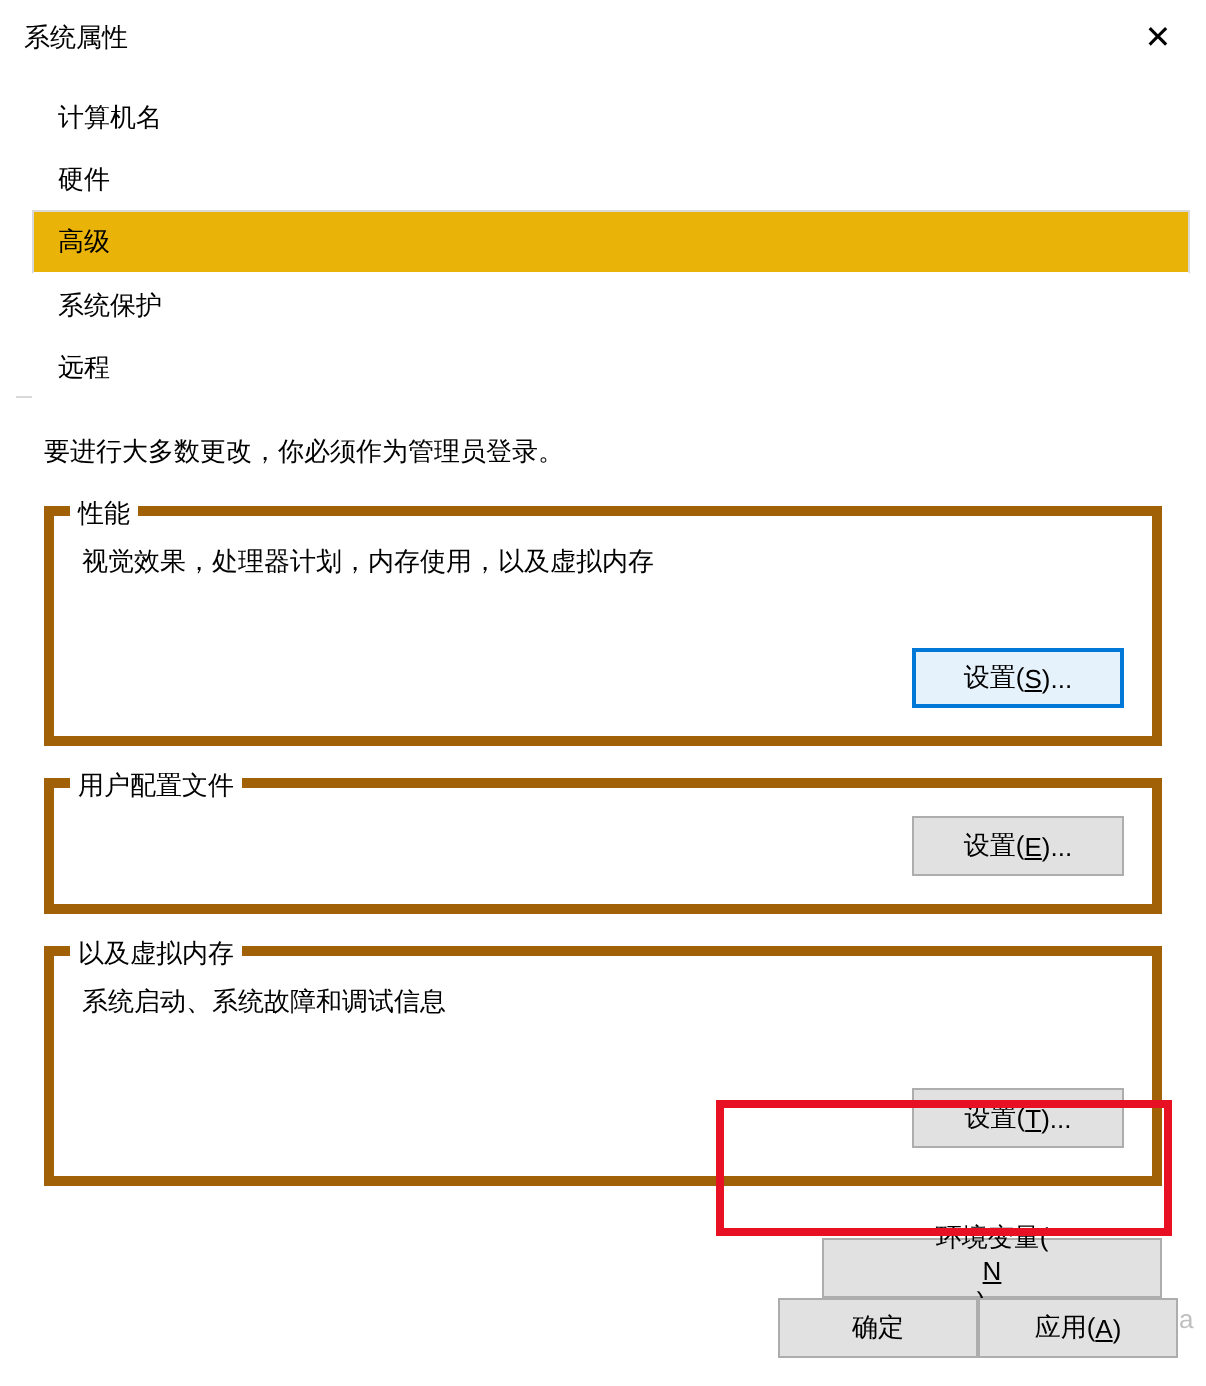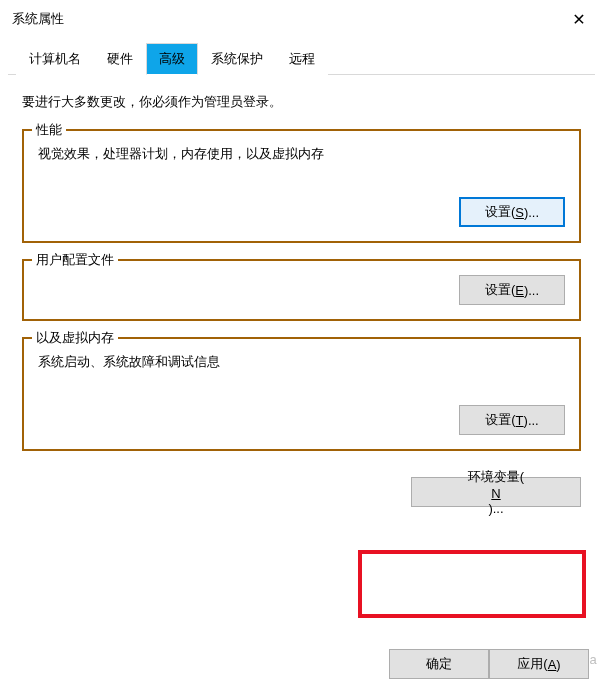--- a/index.html
+++ b/index.html
@@ -26,45 +26,46 @@
       display: flex; align-items: center; justify-content: center;
       font-size: 16px;
       cursor: pointer;
     }
     .tabs {
       display: flex;
       padding-left: 8px;
       border-bottom: 1px solid #d9d9d9;
       margin: 6px 8px 0 8px;
       gap: 0;
+      flex-direction: column;
     }
     .tab {
       padding: 6px 12px 6px 12px;
       font-size: 13px;
       cursor: pointer;
       border: 1px solid transparent;
       border-bottom: none;
       position: relative;
       top: 1px;
       background: #ffffff;
     }
     .tab.active {
       border: 1px solid #d9d9d9;
       border-bottom: 1px solid #ffffff;
-      background: #0ea5e9;
+      background: #eab308;
     }
     .content {
       padding: 18px 22px 0 22px;
     }
     .instruction {
       margin-bottom: 18px;
       font-size: 13px;
     }
     .groupbox {
-      border: 2px solid #a16207;
+      border: 5px solid #a16207;
       margin-bottom: 16px;
       padding: 14px 14px 14px 14px;
       position: relative;
     }
     .groupbox-title {
       position: absolute;
       top: -10px;
       left: 8px;
       background: #ffffff;
       padding: 0 4px;

